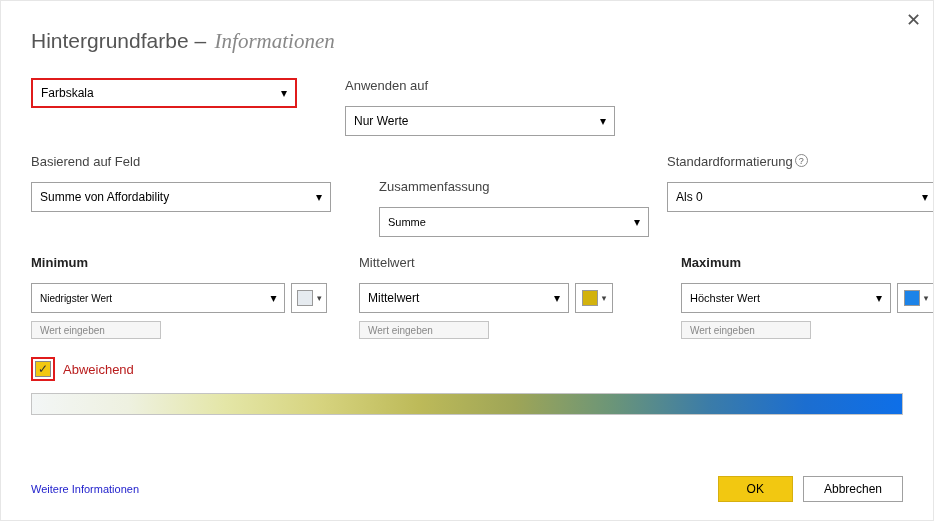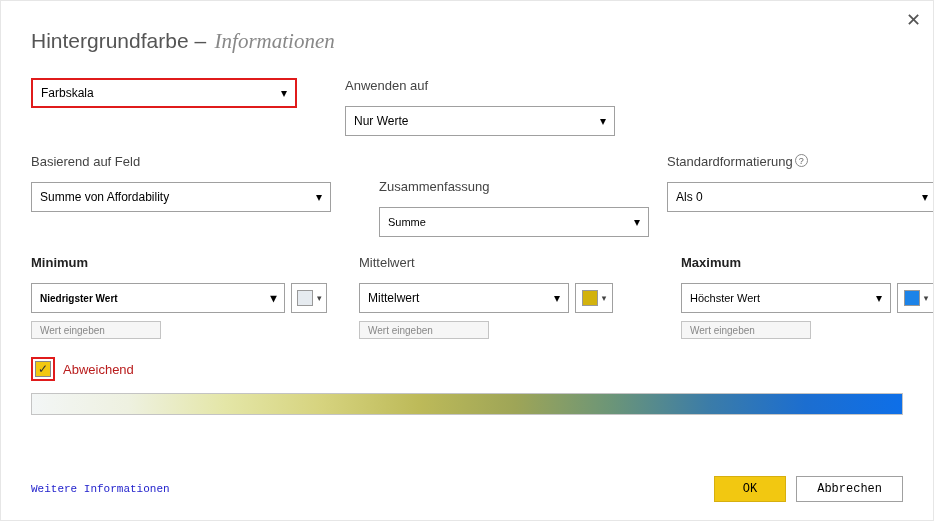--- a/index.html
+++ b/index.html
@@ -13,31 +13,31 @@
 .col { flex: 0 0 auto; }
 .col-266 { width: 266px; }
 .col-270 { width: 270px; }
 .label { font-size: 13px; color: #444; margin-bottom: 8px; display: block; height: 20px; }
 .label.bold { font-weight: 600; color: #222; }
 .select { width: 100%; height: 30px; border: 1px solid #a0a0a0; background: #fff; font-size: 12px; padding: 0 8px; position: relative; display: flex; align-items: center; justify-content: space-between; cursor: pointer; }
 .select.highlight { border: 2.5px solid #e01b1b; }
 .select .caret { font-size: 12px; }
 .select-group { display: flex; gap: 6px; }
 .select-group .select { width: 210px; }
-.select-group.wide .select { width: 272px; font-weight: bold; }
+.select-group.wide .select { width: 272px; }
 .color-swatch { width: 38px; height: 30px; border: 1px solid #a0a0a0; display: flex; align-items: center; justify-content: center; gap: 4px; cursor: pointer; background: #fff; }
 .swatch-box { width: 16px; height: 16px; border: 1px solid #999; }
 .swatch-caret { font-size: 9px; color: #444; }
 .value-input { width: 130px; height: 18px; border: 1px solid #c4c4c4; background: #f6f6f6; font-size: 10px; padding: 0 8px; color: #888; margin-top: 8px; display: flex; align-items: center; }
 .checkbox-row { display: flex; align-items: center; gap: 8px; margin: 6px 0 12px 0; }
 .cb-outline { border: 2.5px solid #e01b1b; padding: 2px; display: inline-flex; }
 .cb { width: 16px; height: 16px; border: 1px solid #888; background: #F2C811; display: flex; align-items: center; justify-content: center; font-size: 12px; color: #333; }
 .cb-label { font-size: 13px; color: #b91c1c; }
 .gradient-bar { width: 872px; height: 22px; border: 1px solid #c4c4c4; background: linear-gradient(to right, #F3F6F6, #EEF1E0, #E4E6A7, #D6D37E, #BDBA59, #9EA557, #6B9578, #3B7CA8, #1C6ED0, #0E6FE8); margin-bottom: 36px; }
-.footer { position: absolute; bottom: 18px; left: 30px; right: 30px; display: flex; align-items: center; justify-content: space-between; font-family: Liberation Mono, monospace; }
+.footer { position: absolute; bottom: 18px; left: 30px; right: 30px; display: flex; align-items: center; justify-content: space-between; }
 .link { font-size: 11px; color: #2222cc; cursor: pointer; }
 .btns { display: flex; gap: 10px; }
 .btn { height: 26px; padding: 0 20px; font-size: 12px; border: 1px solid #a0a0a0; background: #fff; cursor: pointer; display: flex; align-items: center; }
 .btn.primary { background: #F2C811; border-color: #d6af0f; font-weight: 400; padding: 0 28px; }
 .help-icon { display: inline-block; width: 13px; height: 13px; border: 1px solid #888; border-radius: 50%; font-size: 9px; text-align: center; line-height: 12px; color: #666; margin-left: 2px; vertical-align: top; }
 </style>
 </head>
 <body>
 
 <div class="close-x">✕</div>

